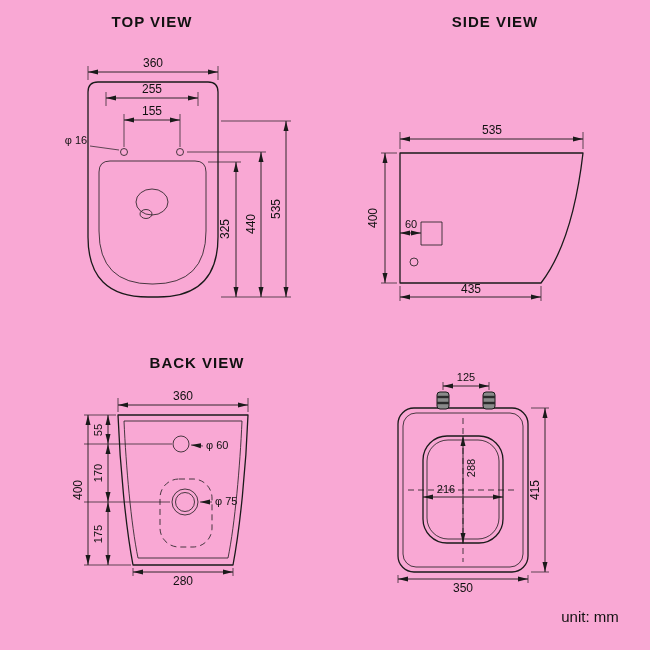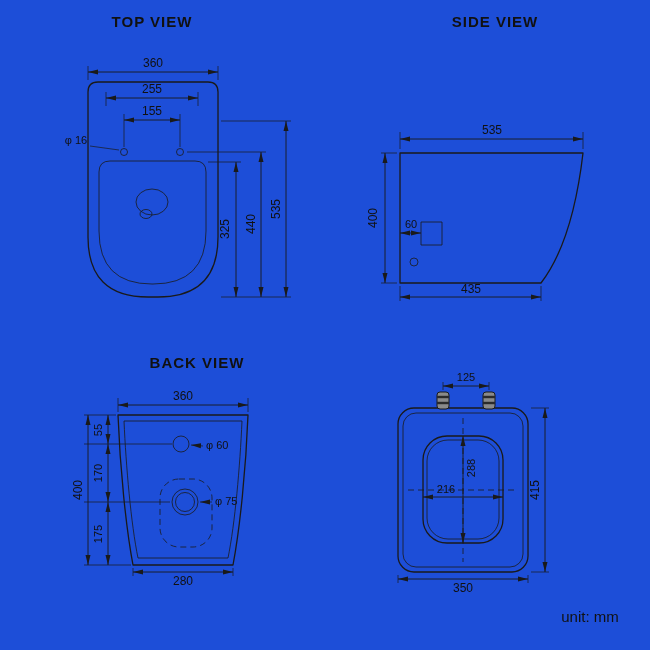--- a/index.html
+++ b/index.html
@@ -1,16 +1,16 @@
 <!DOCTYPE html>
 <html><head>
 <meta charset="utf-8">
 <style>
   html,body{margin:0;padding:0;background:#ffffff;}
-  .sheet{position:relative;width:650px;height:650px;background:#1d4ed8;overflow:hidden;
+  .sheet{position:relative;width:650px;height:650px;background:#f9a8d4;overflow:hidden;
          font-family:"Liberation Sans", sans-serif;}
   svg{position:absolute;left:0;top:0;}
   .t-title{font-family:"Liberation Sans",sans-serif;font-size:15px;font-weight:bold;letter-spacing:1px;fill:#111;}
   .t-dim{font-family:"Liberation Sans",sans-serif;font-size:12px;fill:#111;}
   .t-dim-s{font-family:"Liberation Sans",sans-serif;font-size:11px;fill:#111;}
   .t-unit{font-family:"Liberation Sans",sans-serif;font-size:15px;fill:#111;}
   .outline{stroke:#1a1a1a;stroke-width:1.3;fill:none;stroke-linejoin:round;}
   .outline-thin{stroke:#1a1a1a;stroke-width:0.8;fill:none;stroke-linejoin:round;}
   .dimline{stroke:#1a1a1a;stroke-width:0.9;fill:none;}
   .extline{stroke:#1a1a1a;stroke-width:0.7;fill:none;}

